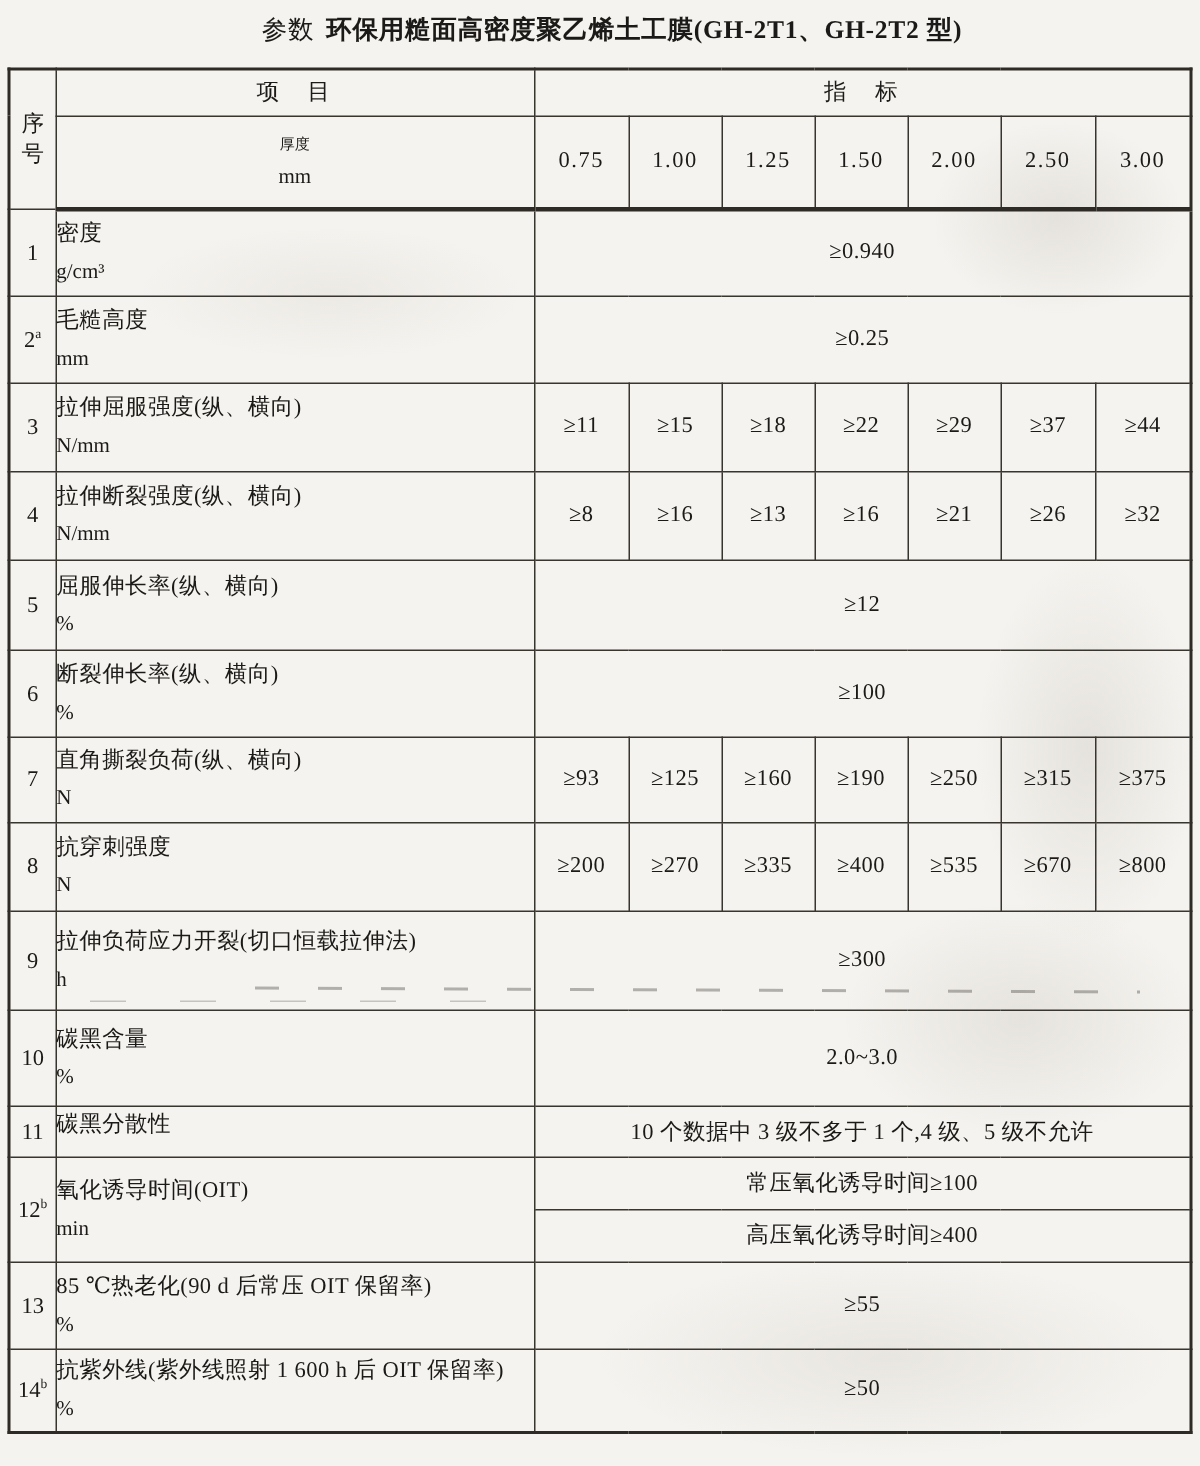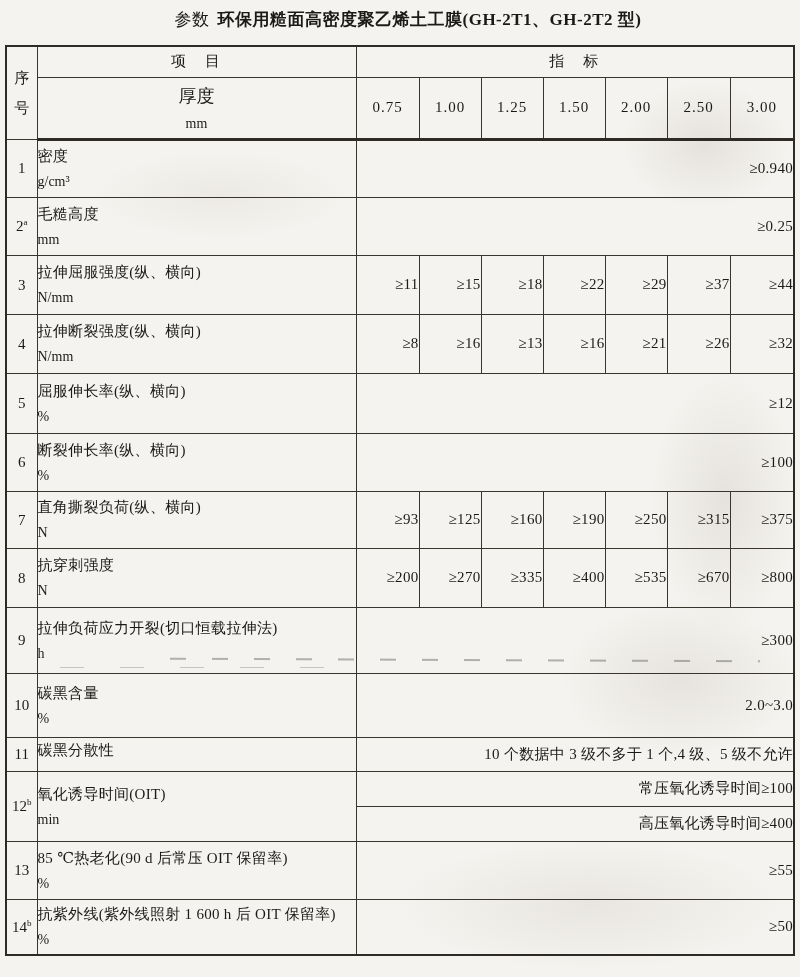--- a/index.html
+++ b/index.html
@@ -47,25 +47,25 @@
   .spec{border:2px solid #2e2b27;}
   
   .spec thead tr.h2 th{border-bottom:3px solid #2e2b27;}
   .spec thead th{font-size:15px;}
   .no-cell{text-align:center;font-size:14px;}
   .no-cell sup{font-size:9px;vertical-align:super;}
   .item-cell{padding:5px 4px 5px 10px;}
   .item-cell .iname{font-size:15px;line-height:20px;margin-bottom:7px;letter-spacing:.3px;}
   .item-cell .iunit{font-size:14px;line-height:18px;}
   .item-cell.single .iname{margin-bottom:8px;}
-  .val-cell{text-align:right;font-size:15px;letter-spacing:.3px;}
-  .head-no{word-break:break-all;text-align:center;line-height:30px;font-size:15px;padding:0 6px;}
+  .val-cell{text-align:center;font-size:15px;letter-spacing:.3px;}
+  .head-no{word-break:break-all;text-align:center;line-height:20px;font-size:15px;padding:0 6px;}
   .head-item,.head-index{text-align:center;letter-spacing:2px;}
   .head-thick{text-align:center;}
-  .head-thick .tlabel{font-size:18px;margin-bottom:8px;}
+  .head-thick .tlabel{font-size:10px;margin-bottom:8px;}
   .head-thick .tunit{font-size:14px;}
   .thick-val{text-align:center;font-size:15px;letter-spacing:1px;}
 </style>
 </head>
 <body>
 
 <div class="blotch b1"></div>
 <div class="blotch b2"></div>
 <div class="blotch b3"></div>
 <div class="blotch b4"></div>

